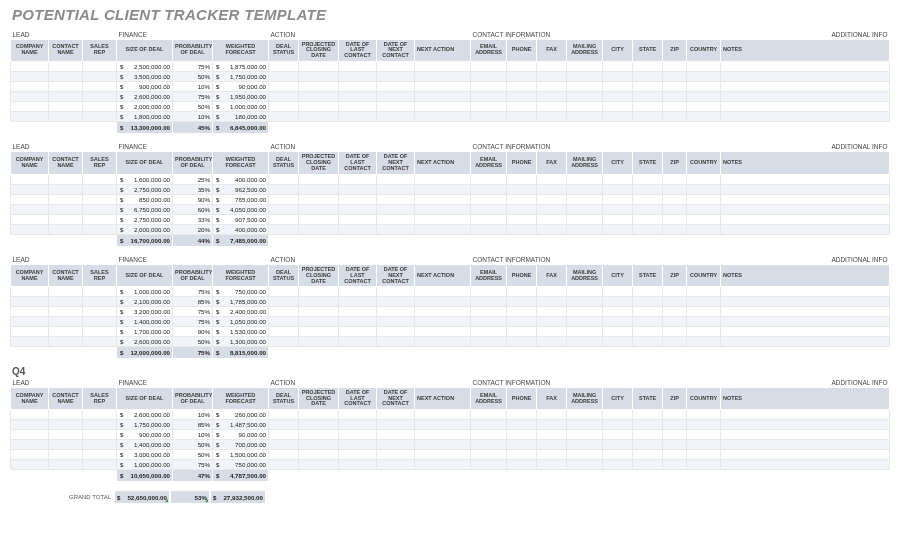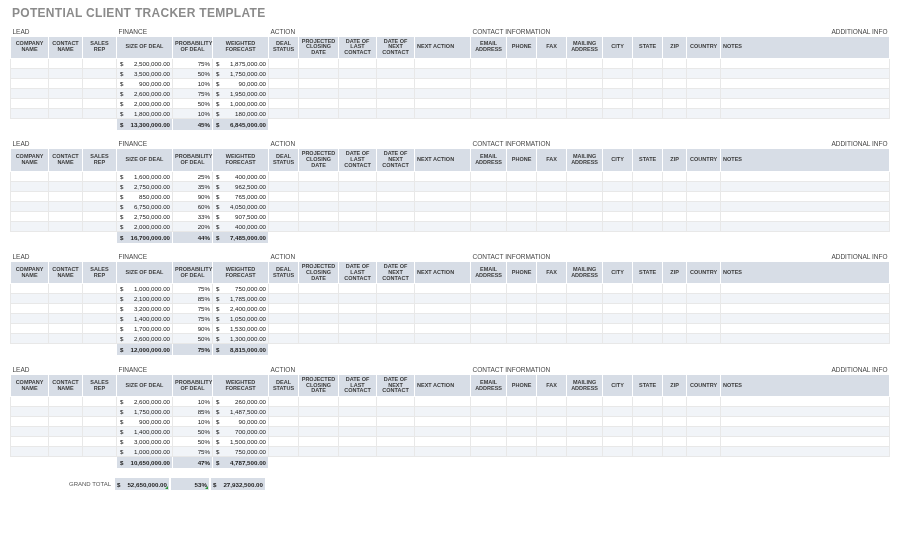--- a/index.html
+++ b/index.html
@@ -6,25 +6,26 @@
   body {
     margin: 0;
     padding: 6px 10px 20px 10px;
     font-family: Arial, Helvetica, sans-serif;
     background: #ffffff;
     width: 900px;
     font-size: 6.2px;
     color: #222;
   }
   .page-title {
-    font-size: 12px;
+    font-size: 15px;
     font-weight: 700;
     color: #8b8b8b;
     letter-spacing: 0.3px;
     margin: 0 0 6px 2px;
+    font-style: italic;
   }
   .qtr-block { margin-bottom: 8px; }
   .qtr-label {
     font-size: 10px;
     font-weight: 700;
     color: #555;
     margin: 0 0 0 2px;
     line-height: 1;
   }
   table.tracker {
@@ -980,20 +981,21 @@
                 <span class="sym">$</span>
                 <span class="val">8,815,000.00</span>
               </span>
             </td>
             <td class="blank" colspan="14"></td>
           </tr>
         </tbody>
       </table>
     </div>
     <div class="qtr-block">
+      <div class="qtr-label">Q4</div>
       <table class="tracker">
         <colgroup>
           <col class="c-company">
           <col class="c-contact">
           <col class="c-rep">
           <col class="c-size">
           <col class="c-prob">
           <col class="c-fcst">
           <col class="c-status">
           <col class="c-close">

